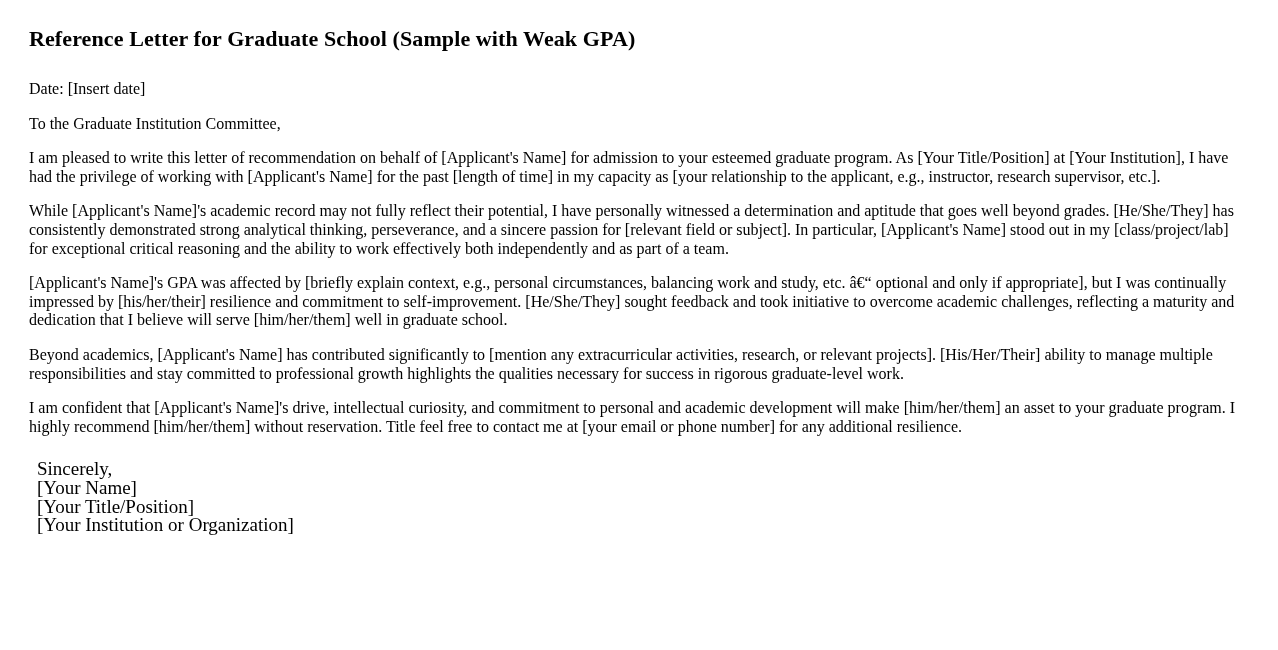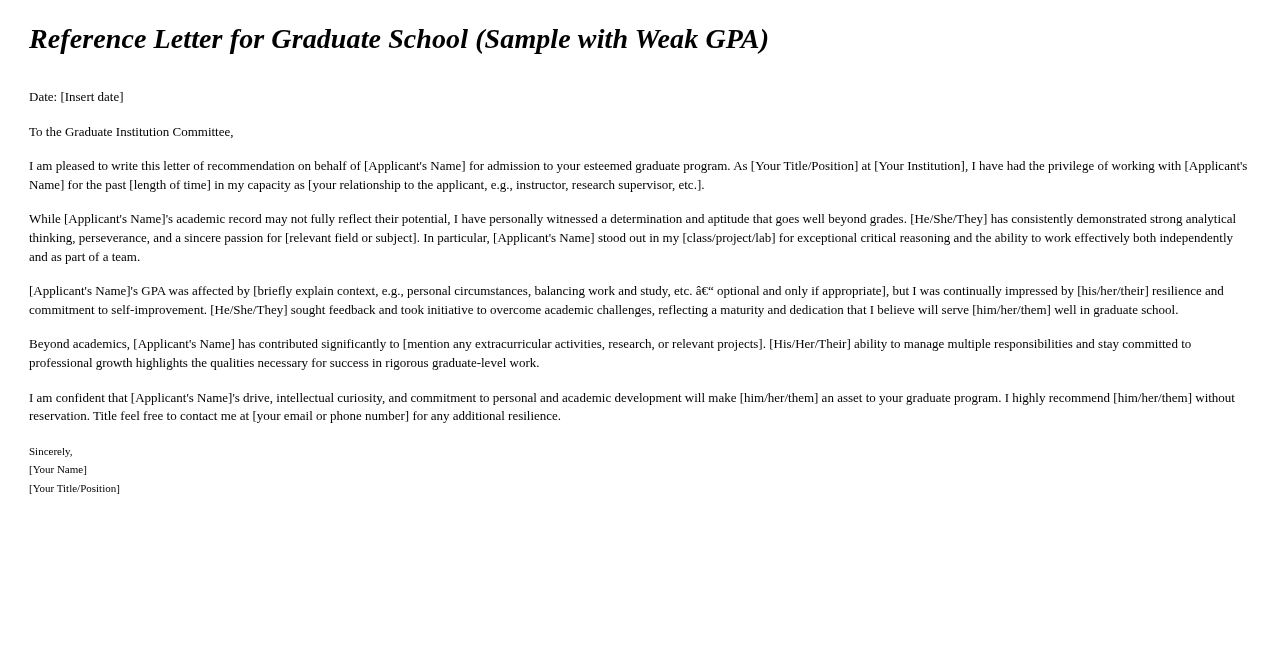--- a/index.html
+++ b/index.html
@@ -13,43 +13,42 @@
     font-family: "Liberation Serif", serif;
     color: #000000;
     overflow: hidden;
   }
   .page {
     padding: 24px 30px 0 29px;
     box-sizing: border-box;
     width: 1278px;
   }
   h1.doc-title {
-    font-size: 28px;
+    font-size: 22px;
     font-weight: bold;
-    margin: 0 0 16px 0;
+    margin: 0 0 8px 0;
     padding: 0;
     line-height: 30px;
     letter-spacing: 0.1px;
-    font-style: italic;
   }
   p.para {
-    font-size: 13px;
+    font-size: 16px;
     line-height: 18.6px;
     margin: 0;
     padding: 0;
     text-align: left;
   }
   .sp-1 { height: 18px; }
   .sp-2 { height: 16px; }
   .sp-3 { height: 16px; }
   b, .b { font-weight: normal; }
   .signoff {
-    font-size: 11px;
+    font-size: 19px;
     line-height: 18.6px;
-    margin: 0;
+    margin: 8px;
     padding: 0;
   }
   .signoff div { white-space: pre; }
 </style>
 </head>
 <body>
 
 <div class="page">
 
   <h1 class="doc-title">Reference Letter for Graduate School (Sample with Weak GPA)</h1>
@@ -81,15 +80,16 @@
   <div class="sp-3"></div>
 
   <p class="para"><span>I am confident that [Applicant's Name]'s drive, intellectual curiosity, and commitment to personal and academic development will make [him/her/them] an asset to your graduate program. I highly recommend [him/her/them] without reservation. Title feel free to contact me at </span><b>[your email or phone number]</b><span> for any additional resilience.</span></p>
 
   <div class="sp-3"></div>
 
   <div class="signoff">
     <div>Sincerely,</div>
     <div>[Your Name]</div>
     <div>[Your Title/Position]</div>
+    <div>[Your Institution or Organization]</div>
   </div>
 
 </div>
 
 </body></html>

